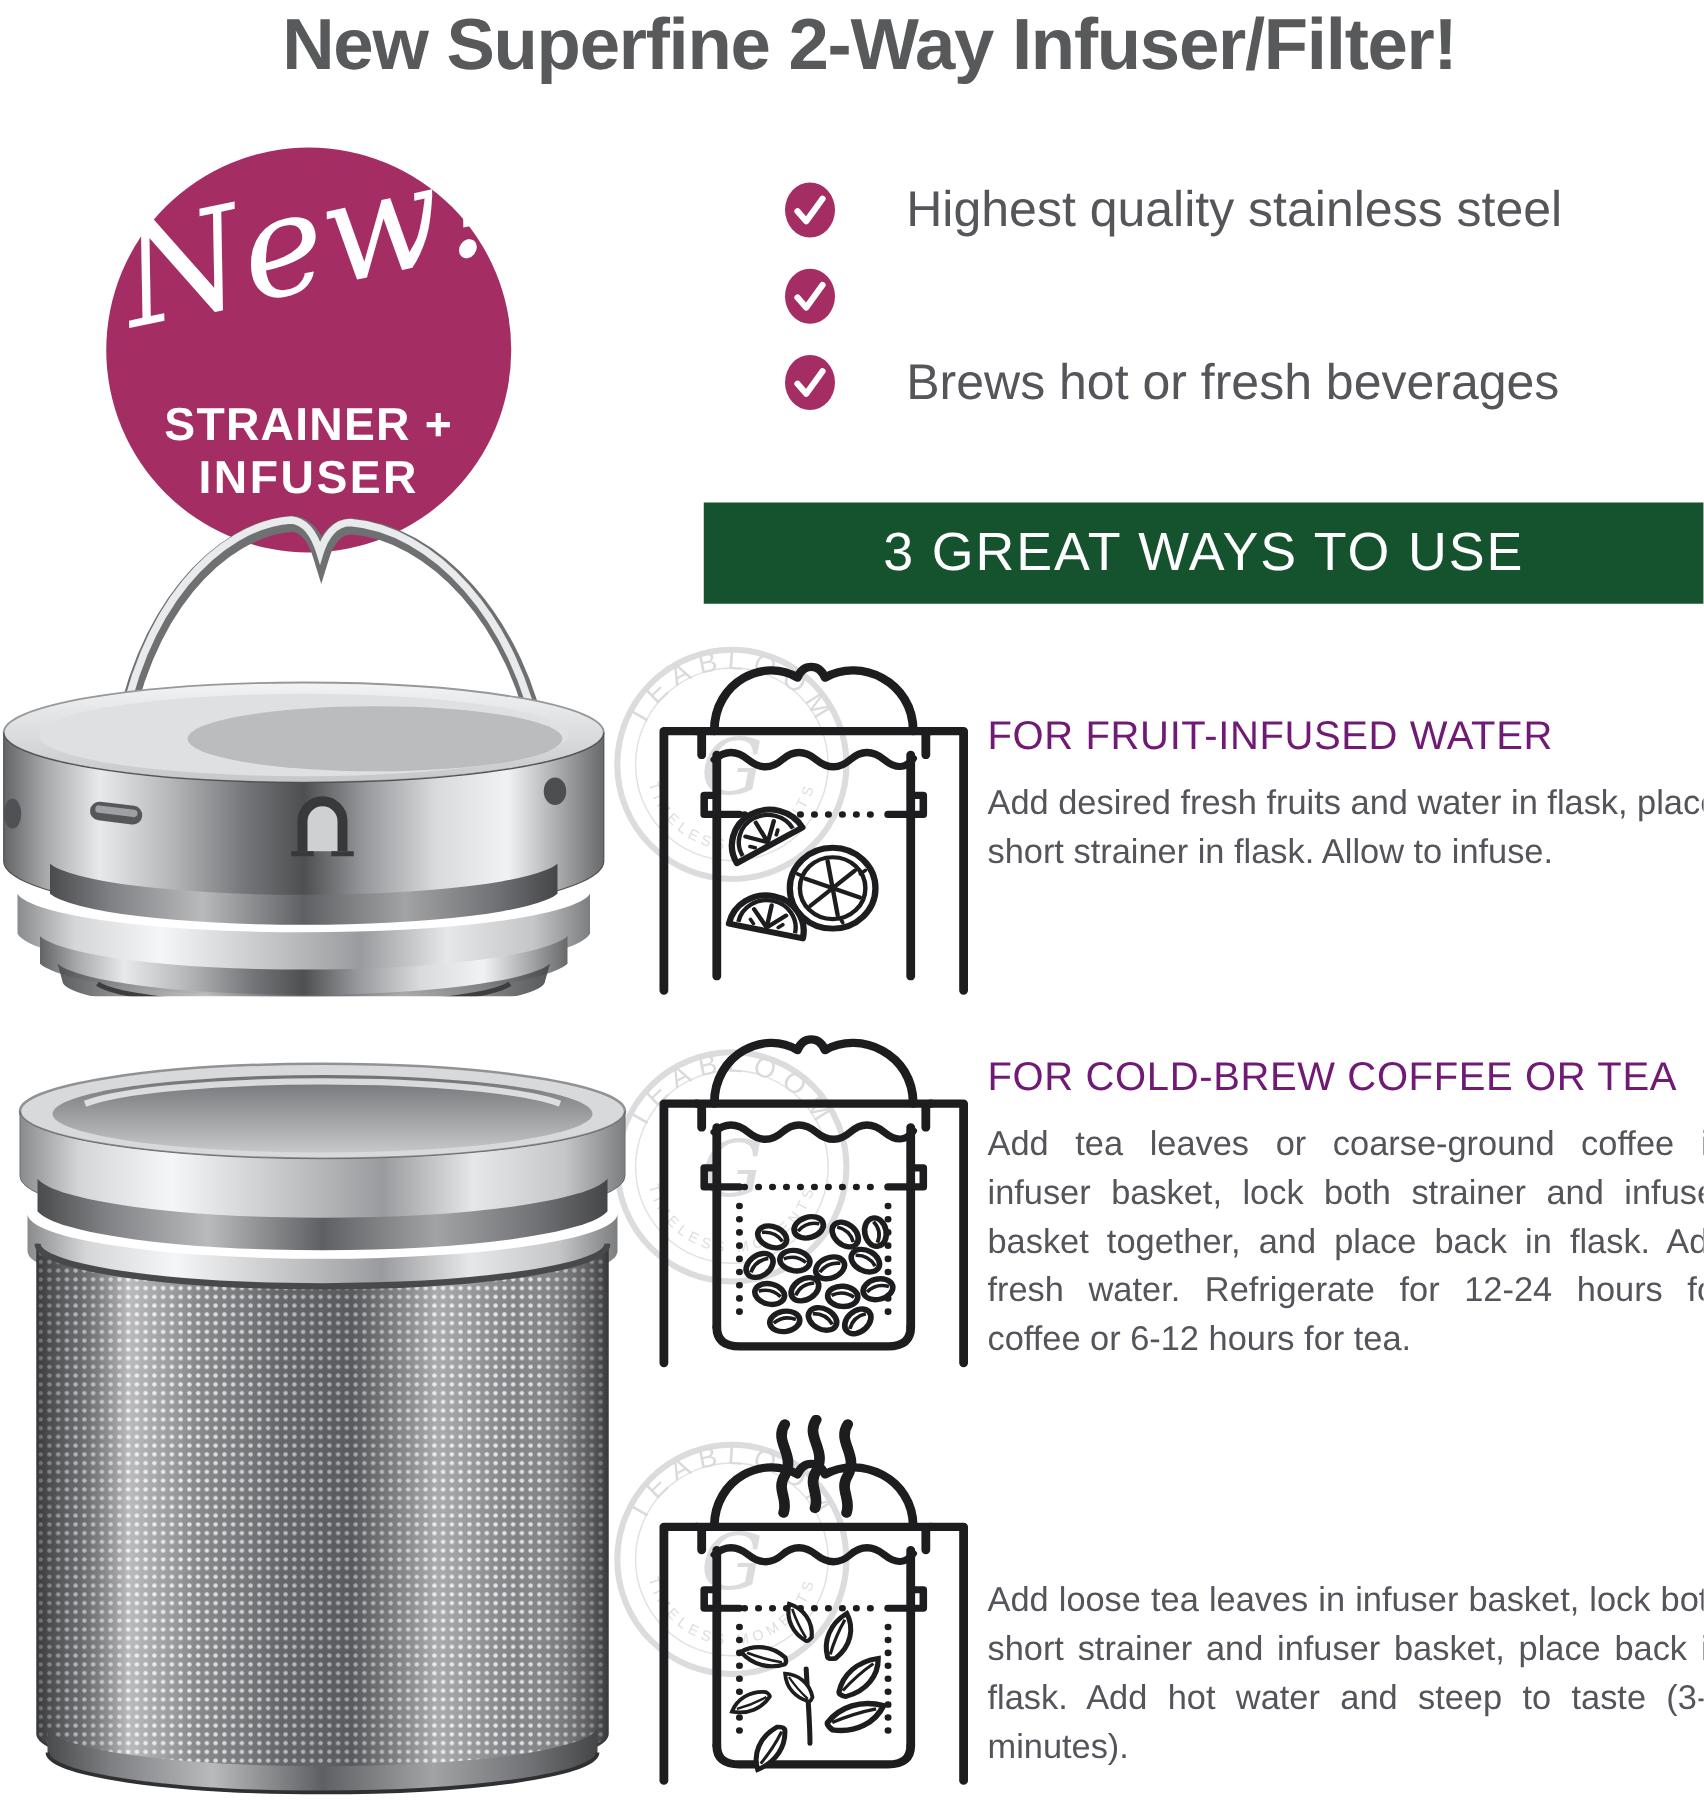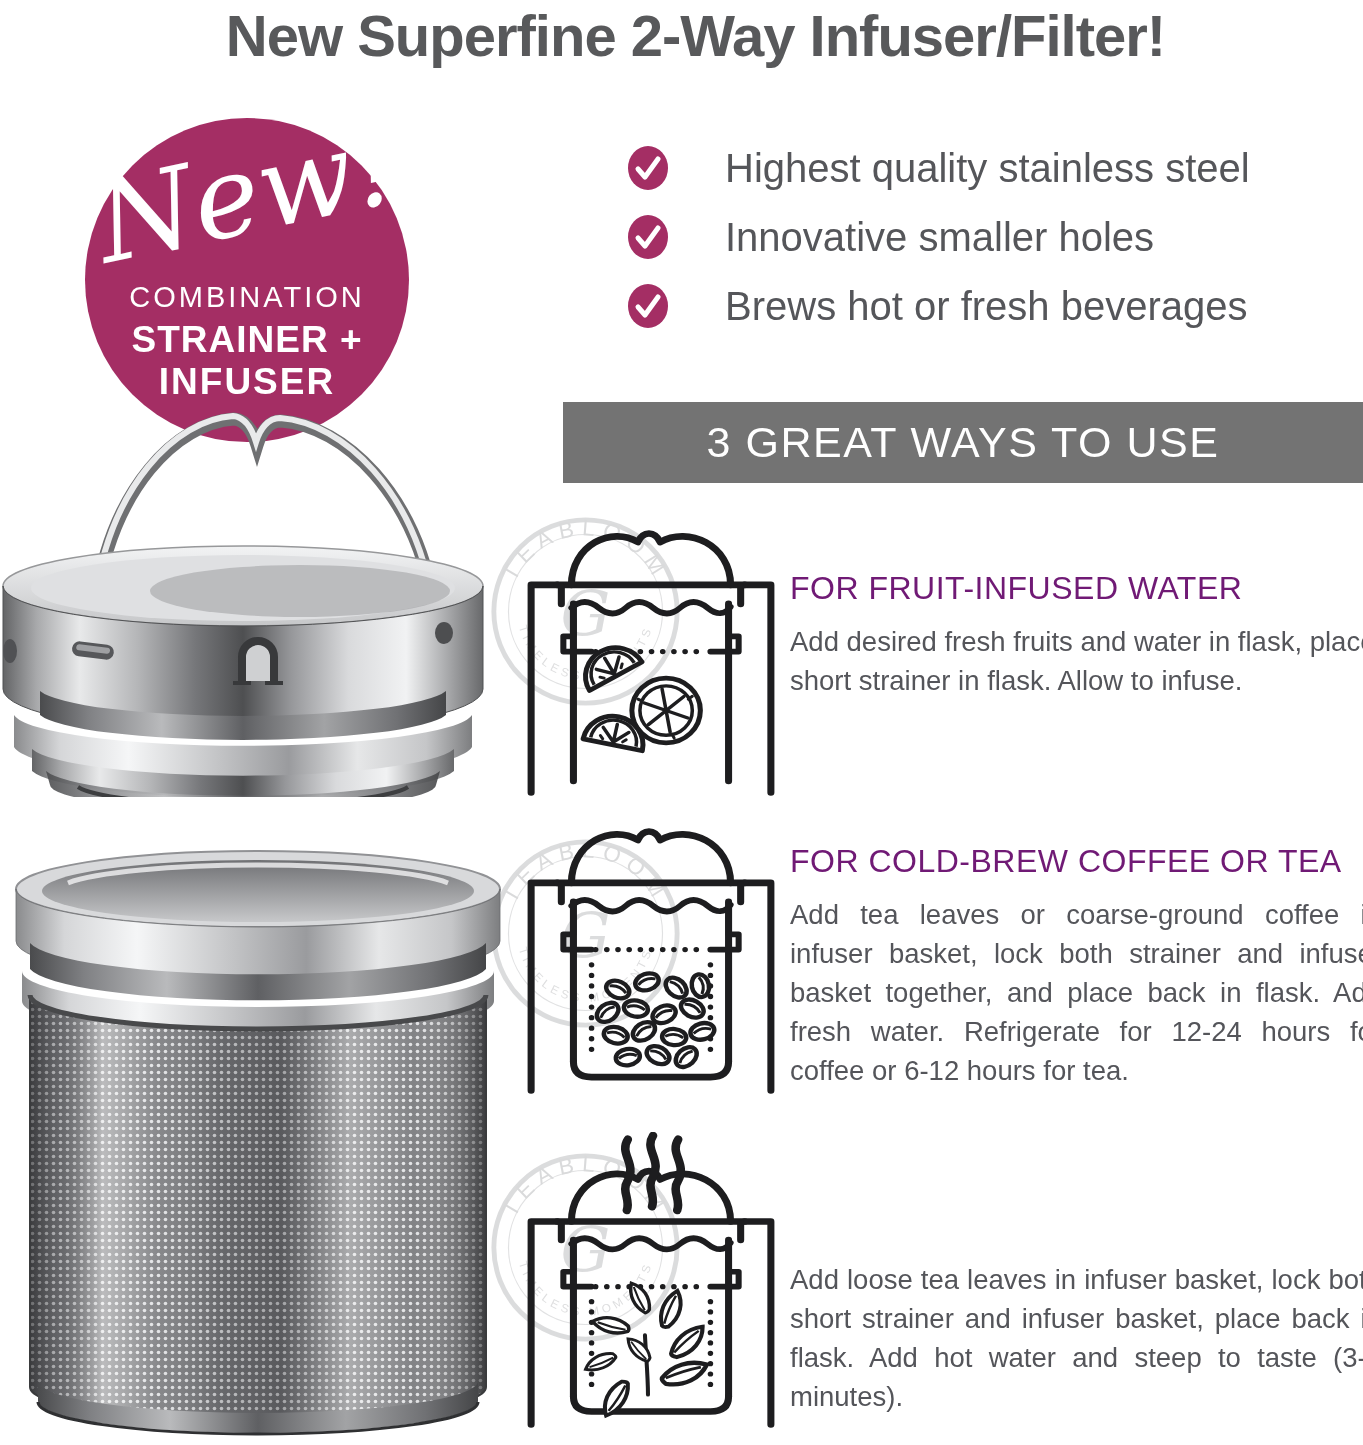--- a/index.html
+++ b/index.html
@@ -30,21 +30,21 @@
   .badge-l3 { top:243px; font-size:37px; font-weight:bold; letter-spacing:2px; }
 
   
   .features { position:absolute; left:627px; top:145px; z-index:3; }
   .feature { display:flex; align-items:center; gap:15px; height:46px; margin-bottom:23px; }
   .feature-label { font-size:40px; color:#55565a; white-space:nowrap;margin-left:41px; }
 
   
   .banner {
     position:absolute; left:563px; top:402px; width:800px; height:81px;
-    background:#737373; color:#fff; display:flex; align-items:center;
+    background:#14532d; color:#fff; display:flex; align-items:center;
     justify-content:center; font-size:43px; letter-spacing:1.5px; z-index:3;
   }
 
   
   .sec-head {
     position:absolute; left:790px; font-size:32px; color:#701a75;
     letter-spacing:0.5px; white-space:nowrap; z-index:3;
   }
   .sec-body {
     position:absolute; left:790px; width:592px; font-size:27.5px;
@@ -184,37 +184,35 @@
         <path d="M58,252 Q58,268 76,268 H194 Q212,268 212,252" stroke-width="7"></path>
         <path d="M76,150 V244 M194,150 V244" stroke-width="5.5" stroke-dasharray="0.1 11"></path>
       </g>
     </defs>
   </svg>
 
   <div class="main-title">New Superfine 2-Way Infuser/Filter!</div>
 
   <div class="badge">
     <span class="badge-new">New!</span>
-    <span class="badge-l1">COMBINATION</span>
     <span class="badge-l2">STRAINER +</span>
     <span class="badge-l3">INFUSER</span>
   </div>
 
   <div class="features">
     <div class="feature">
       <svg width="42" height="46" viewBox="0 0 42 46">
           <use href="#checkBadge"></use>
         </svg>
       <span class="feature-label">Highest quality stainless steel</span>
     </div>
     <div class="feature">
       <svg width="42" height="46" viewBox="0 0 42 46">
           <use href="#checkBadge"></use>
         </svg>
-      <span class="feature-label">Innovative smaller holes</span>
     </div>
     <div class="feature">
       <svg width="42" height="46" viewBox="0 0 42 46">
           <use href="#checkBadge"></use>
         </svg>
       <span class="feature-label">Brews hot or fresh beverages</span>
     </div>
   </div>
 
   <div class="banner">

